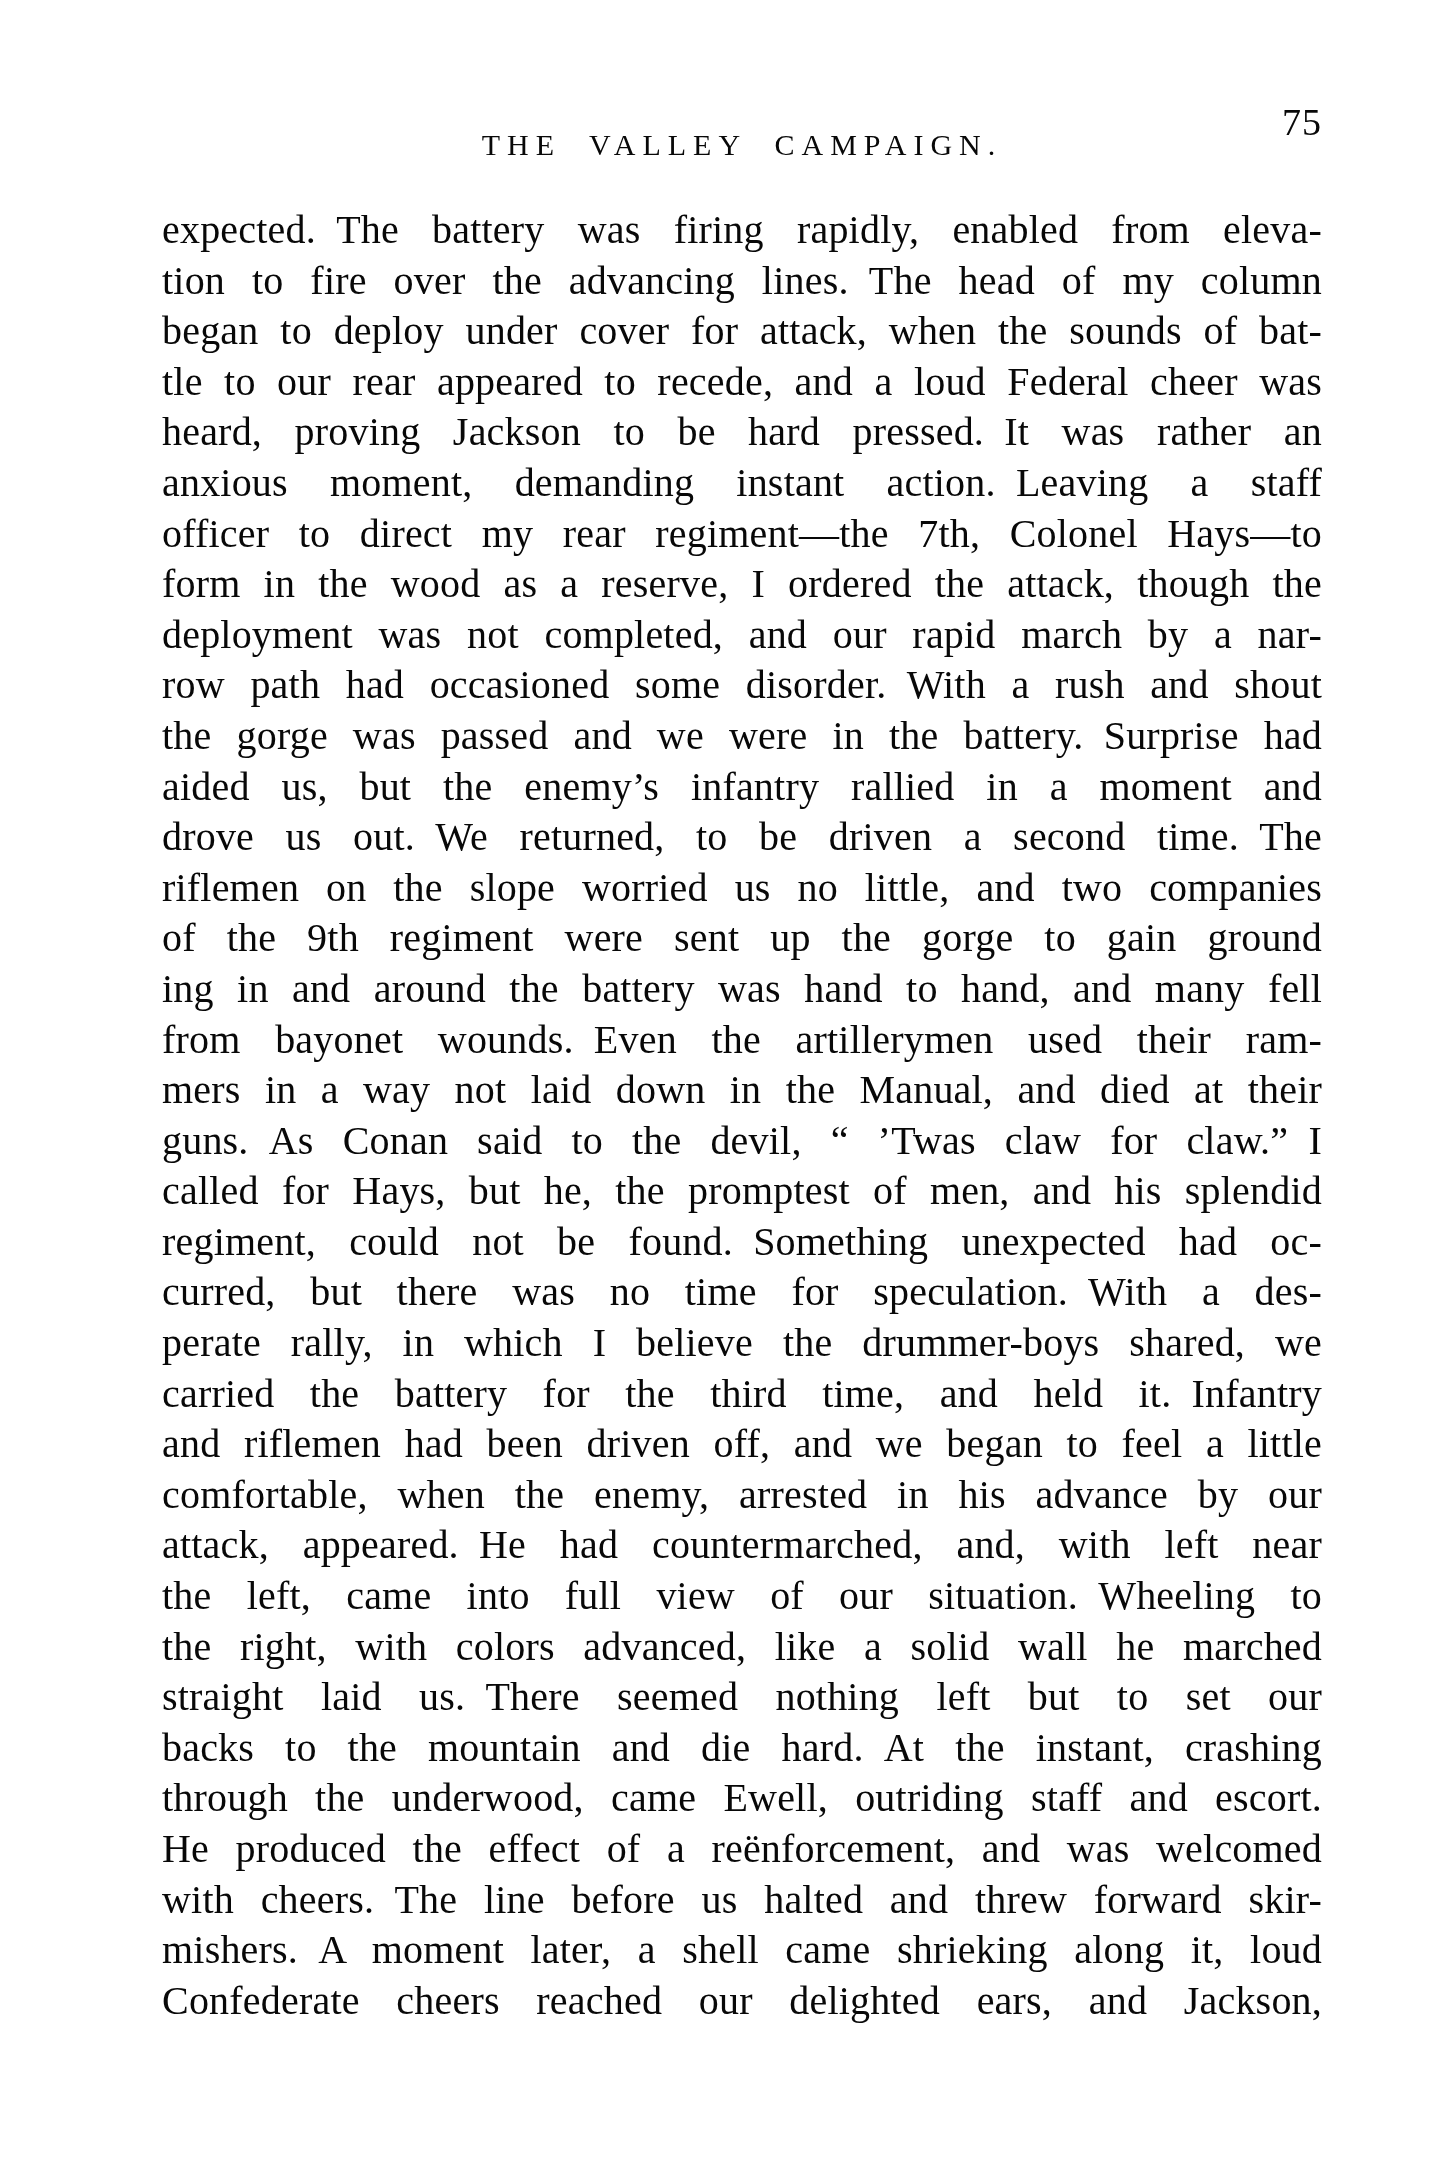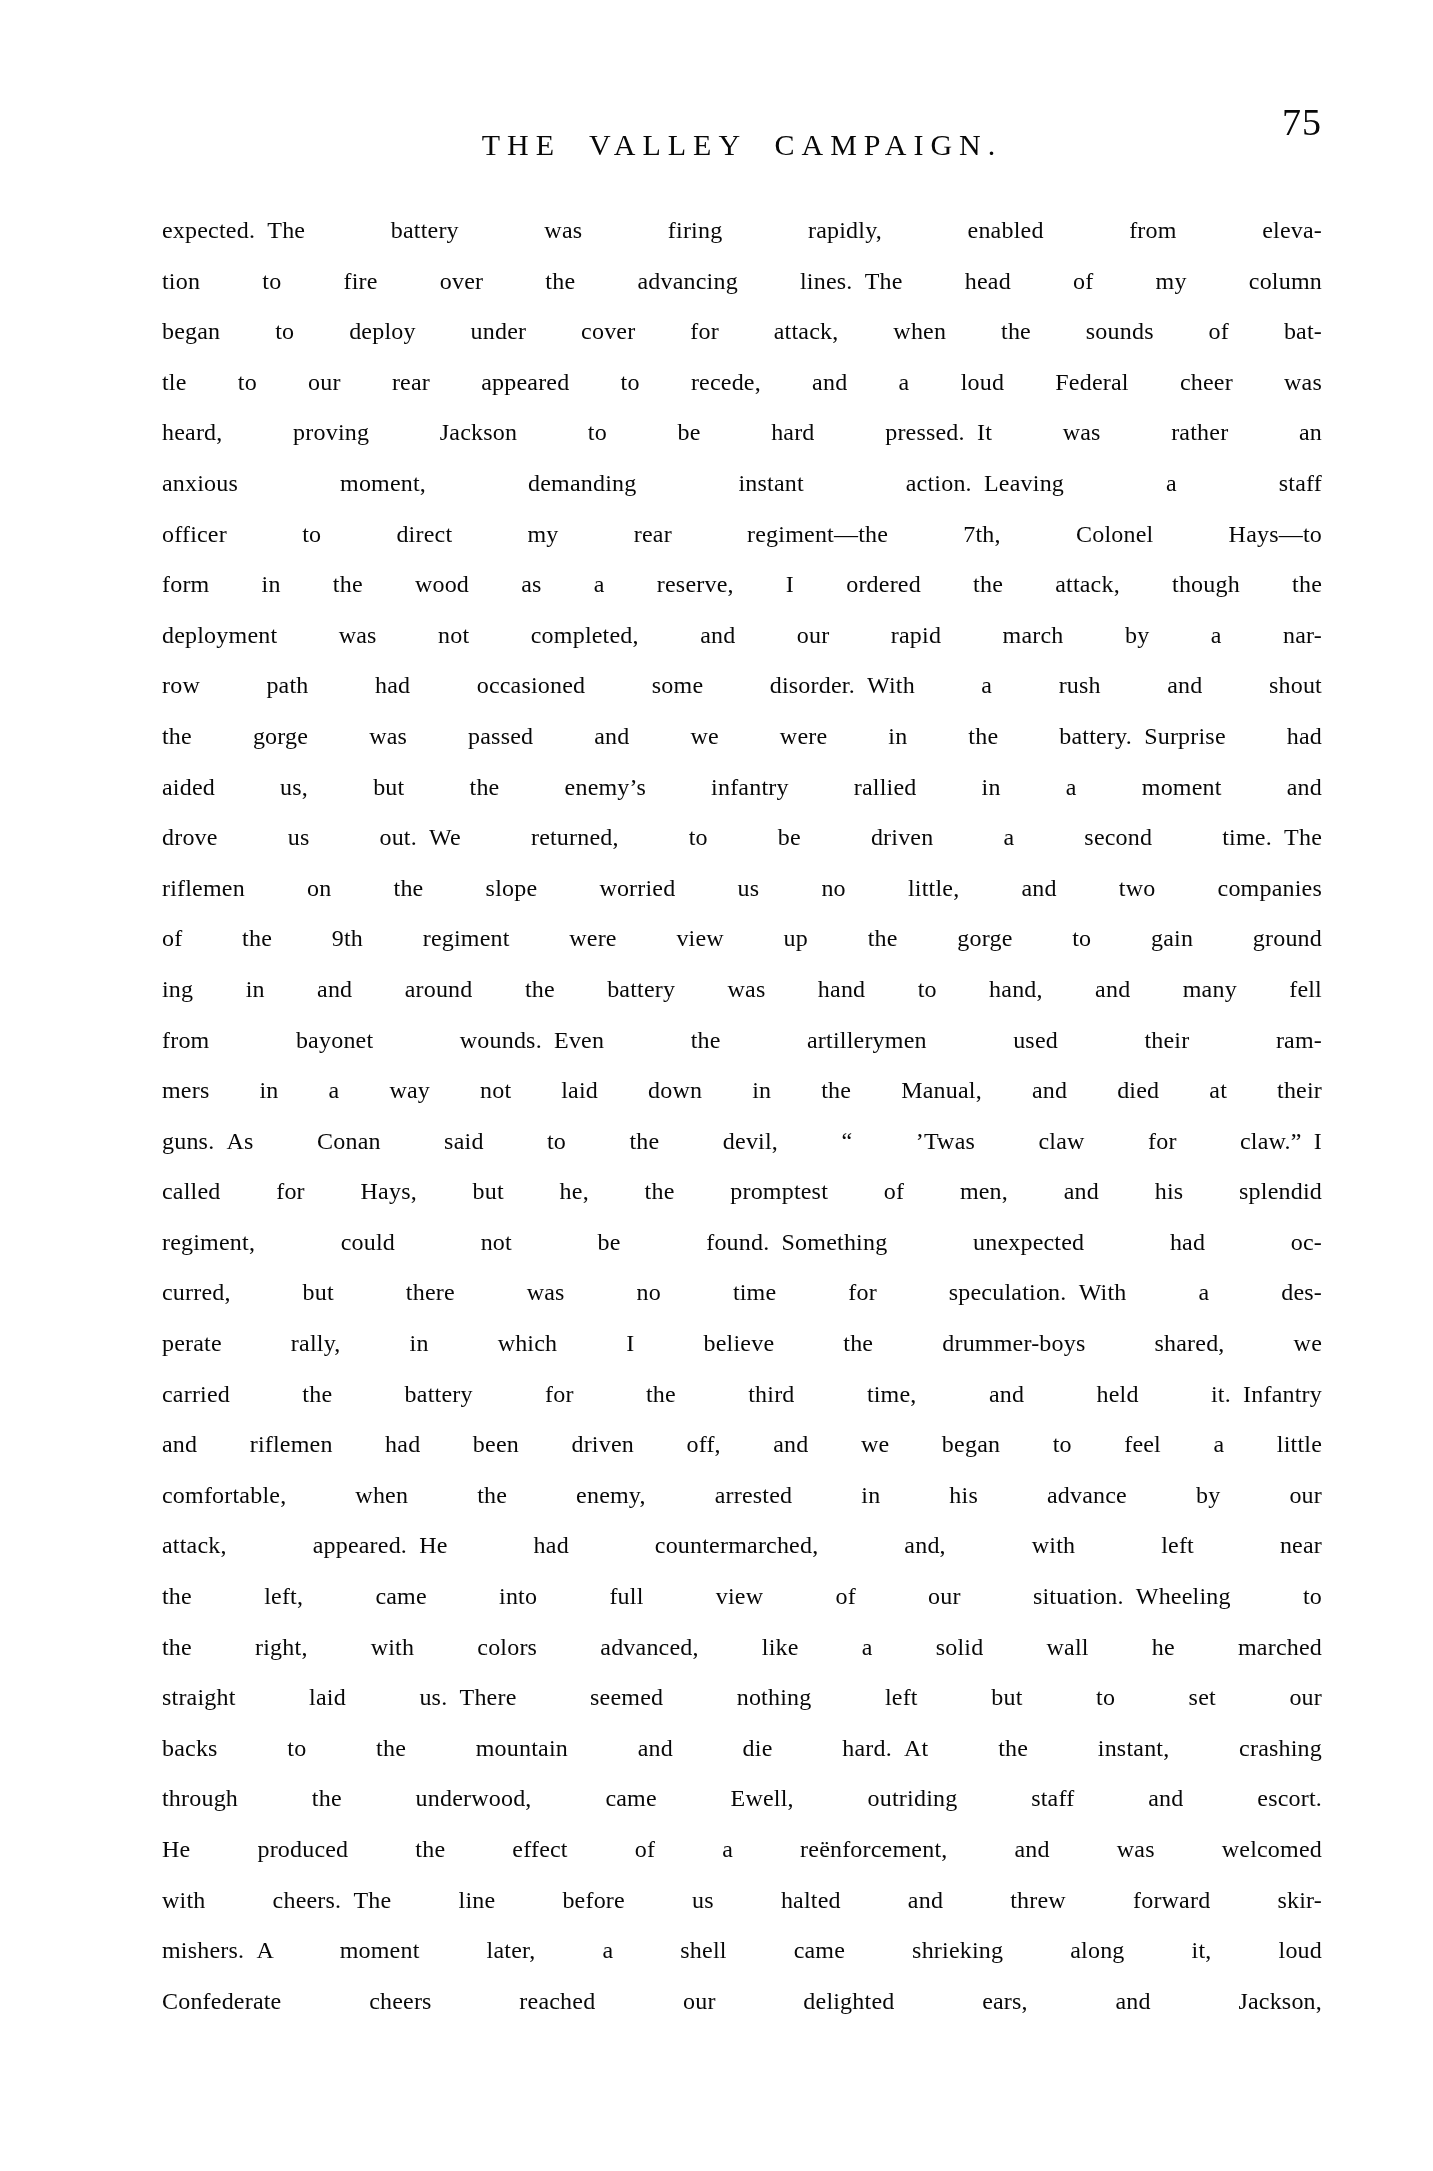--- a/index.html
+++ b/index.html
@@ -39,21 +39,21 @@
     font-size: 38px;
     letter-spacing: 1px;
   }
   .body-text {
     position: absolute;
     top: 205px;
     left: 162px;
     width: 1160px;
   }
   .text-line {
-    font-size: 24px;
+    font-size: 40px;
     line-height: 50.6px;
     letter-spacing: 0.2px;
     text-align: justify;
     text-align-last: justify;
     white-space: normal;
   }
 </style>
 </head>
 <body>
 
@@ -68,21 +68,21 @@
       <div class="text-line">heard, proving Jackson to be hard pressed. It was rather an</div>
       <div class="text-line">anxious moment, demanding instant action. Leaving a staff</div>
       <div class="text-line">officer to direct my rear regiment—the 7th, Colonel Hays—to</div>
       <div class="text-line">form in the wood as a reserve, I ordered the attack, though the</div>
       <div class="text-line">deployment was not completed, and our rapid march by a nar-</div>
       <div class="text-line">row path had occasioned some disorder. With a rush and shout</div>
       <div class="text-line">the gorge was passed and we were in the battery. Surprise had</div>
       <div class="text-line">aided us, but the enemy’s infantry rallied in a moment and</div>
       <div class="text-line">drove us out. We returned, to be driven a second time. The</div>
       <div class="text-line">riflemen on the slope worried us no little, and two companies</div>
-      <div class="text-line">of the 9th regiment were view up the gorge to gain ground</div>
+      <div class="text-line">of the 9th regiment were sent up the gorge to gain ground</div>
       <div class="text-line">ing in and around the battery was hand to hand, and many fell</div>
       <div class="text-line">from bayonet wounds. Even the artillerymen used their ram-</div>
       <div class="text-line">mers in a way not laid down in the Manual, and died at their</div>
       <div class="text-line">guns. As Conan said to the devil, “ ’Twas claw for claw.” I</div>
       <div class="text-line">called for Hays, but he, the promptest of men, and his splendid</div>
       <div class="text-line">regiment, could not be found. Something unexpected had oc-</div>
       <div class="text-line">curred, but there was no time for speculation. With a des-</div>
       <div class="text-line">perate rally, in which I believe the drummer-boys shared, we</div>
       <div class="text-line">carried the battery for the third time, and held it. Infantry</div>
       <div class="text-line">and riflemen had been driven off, and we began to feel a little</div>

